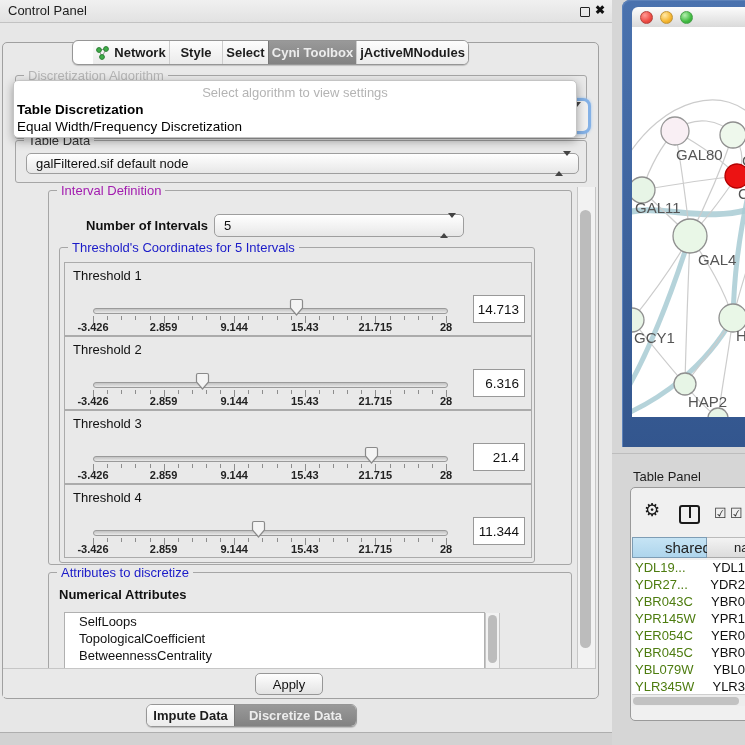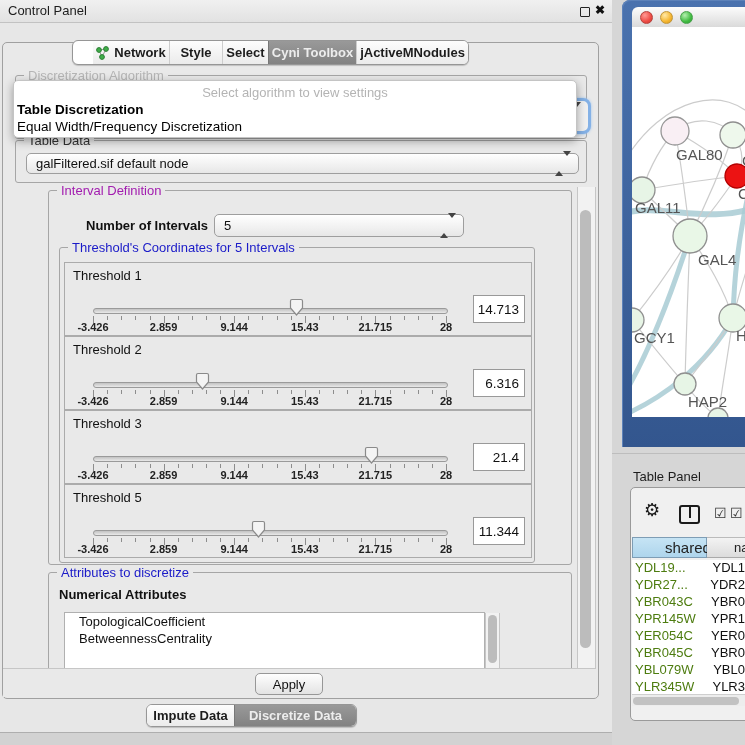--- a/index.html
+++ b/index.html
@@ -284,21 +284,21 @@
             <span class="ticklab" style="left:169.2px;">9.144</span>
             <span class="ticklab" style="left:239.8px;">15.43</span>
             <span class="ticklab" style="left:310.4px;">21.715</span>
             <span class="ticklab" style="left:381.0px;">28</span>
             <div class="thr-thumb" style="left:298.4px;"><svg width="17" height="19">
                 <path d="M2.5,3 Q2.5,1.5 4,1.5 H13 Q14.5,1.5 14.5,3 V10 L8.5,17 L2.5,10 Z" fill="#f4f4f4" stroke="#8a8a8a" stroke-width="1.2"></path>
               </svg></div>
             <div class="thr-value">21.4</div>
           </div>
           <div class="thr-panel" style="top: 236px;">
-            <span class="thr-label">Threshold 5</span>
+            <span class="thr-label">Threshold 4</span>
             <div class="thr-track"></div>
             <span class="tick" style="left:28.0px;top:53px;height:7px;"></span>
             <span class="tick" style="left:42.1px;top:53px;height:4px;"></span>
             <span class="tick" style="left:56.2px;top:53px;height:4px;"></span>
             <span class="tick" style="left:70.4px;top:53px;height:4px;"></span>
             <span class="tick" style="left:84.5px;top:53px;height:4px;"></span>
             <span class="tick" style="left:98.6px;top:53px;height:7px;"></span>
             <span class="tick" style="left:112.7px;top:53px;height:4px;"></span>
             <span class="tick" style="left:126.8px;top:53px;height:4px;"></span>
             <span class="tick" style="left:141.0px;top:53px;height:4px;"></span>
@@ -332,20 +332,21 @@
           </div>
         </div>
     </div>
   </div>
 
   <div class="abs group" style="left:48px;top:572px;width:522px;height:120px;">
     <span class="gtitle t-blue">Attributes to discretize</span>
     <span style="position:absolute;left:10px;top:14px;font-size:13px;font-weight:bold;color:#111;">Numerical Attributes</span>
   </div>
   <div class="abs attr-list" id="attr-list">
+      <div class="attr-item">SelfLoops</div>
       <div class="attr-item">TopologicalCoefficient</div>
       <div class="attr-item">BetweennessCentrality</div>
     </div>
   <div class="abs vtrack list-sb">
     <div class="vthumb" style="position:absolute;left:2px;top:2px;width:9px;height:48px;"></div>
   </div>
 
   <div class="abs apply-strip">
     <div class="btn" id="apply-btn">Apply</div>
   </div>

